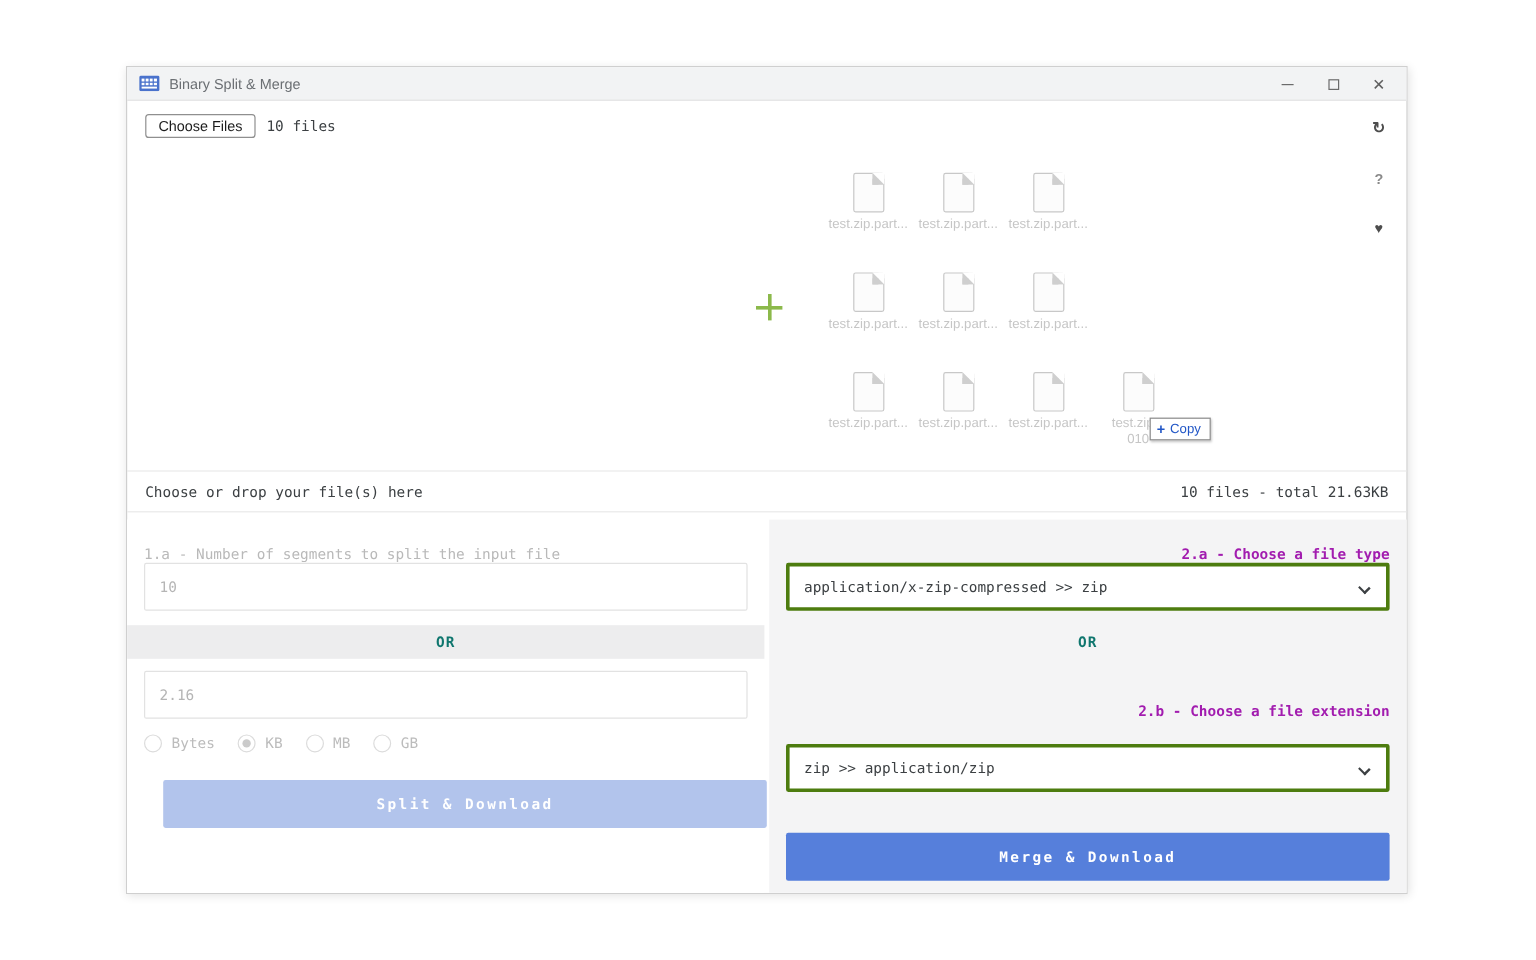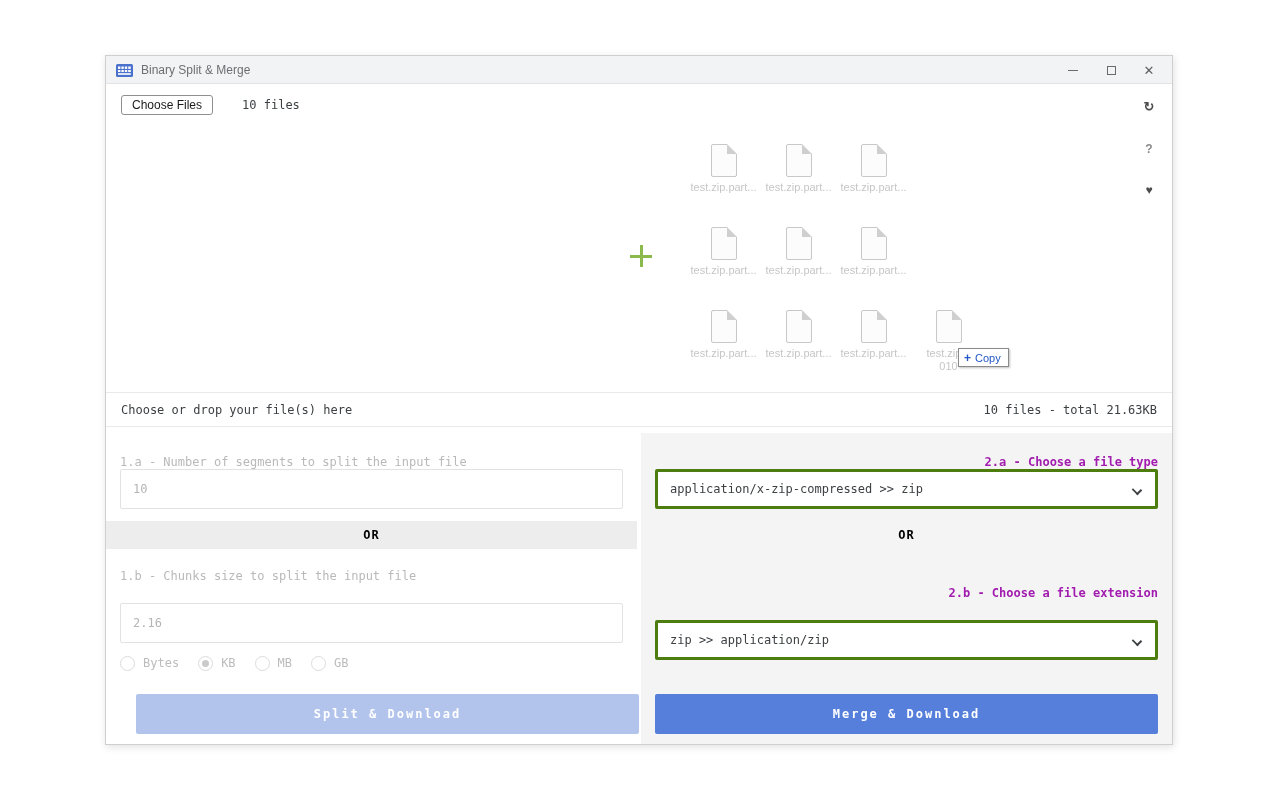--- a/index.html
+++ b/index.html
@@ -21,21 +21,21 @@
   .app-icon { width:17px; height:13px; display:inline-block; margin-right:8px; }
   .win-title { font-size:12px; color:#6b6f73; }
   .win-controls { position:absolute; right:4px; top:0; height:28px; display:flex; }
   .wc { width:38px; height:28px; display:flex; align-items:center; justify-content:center;
         color:#6b6b6b; font-size:12px; cursor:default; }
   .wc .bar { width:10px; height:1px; background:#6b6b6b; display:block; }
   .wc .sq  { width:9px; height:9px; border:1px solid #6b6b6b; display:block; }
   .wc.close { font-size:13px; color:#5f5f5f; }
 
   
-  .toolbar-row { position:absolute; left:15px; top:39px; display:flex; align-items:center;gap:20px; }
+  .toolbar-row { position:absolute; left:15px; top:39px; display:flex; align-items:center; }
   .choose-files {
     font-family:"Liberation Sans", sans-serif; font-size:12px; color:#1b1b1b;
     background:#ffffff; border:1px solid #8f8f8f; border-radius:3px;
     padding:2px 10px; height:20px; line-height:14px; cursor:pointer;
   }
   .files-count { margin-left:9px; font-family:"DejaVu Sans Mono","Liberation Mono",monospace;
                  font-size:12px; color:#3c4043; }
 
   
   .side-icons { position:absolute; right:13px; top:0; width:20px; }
@@ -93,21 +93,21 @@
   .field-label.dark { color:#a21caf; font-weight:bold;text-align:right; }
 
   .text-input {
     width:100%; height:40px; border:1px solid #e2e2e2; border-radius:2px;
     background:#ffffff; padding:0 12px;
     font-family:"DejaVu Sans Mono","Liberation Mono",monospace;
     font-size:12px; color:#b5b5b5; outline:none;
   }
 
   .or-band { margin:12px -14px 0; height:28px; line-height:28px; text-align:center;
-             font-size:12px; font-weight:bold; color:#000000; letter-spacing:1px; }
+             font-size:12px; font-weight:bold; color:#0f766e; letter-spacing:1px; }
   .panel.left  .or-band { background:#ededee; }
   .panel.right .or-band { background:transparent; }
 
   .label-b-left  { margin-top:20px; padding-top:0; height:24px; }
   .label-b-right { margin-top:37px; padding-top:0; height:24px; }
   .gap10 { margin-top:10px; }
 
   .radio-row { margin-top:12px; display:flex; align-items:center; height:16px; }
   .radio { display:flex; align-items:center; margin-right:19px; cursor:default; }
   .rb { width:15px; height:15px; border:1px solid #dcdcdc; border-radius:50%;
@@ -237,21 +237,20 @@
   <div class="status-row">
     <span>Choose or drop your file(s) here</span>
     <span>10 files - total 21.63KB</span>
   </div>
 
   <div class="panels">
     <div class="panel left">
       <div class="field-label dim">1.a - Number of segments to split the input file</div>
       <input class="text-input" value="10" style="">
       <div class="or-band"><span>OR</span></div>
-      <div class="field-label dim label-b-left">1.b - Chunks size to split the input file</div>
       <input class="text-input gap10" value="2.16" style="">
       <div class="radio-row">
         <span class="radio">
             <span class="rb">
               <span class="dot"></span>
             </span>
             <span class="rlabel">Bytes</span>
           </span>
         <span class="radio">
             <span class="rb">

